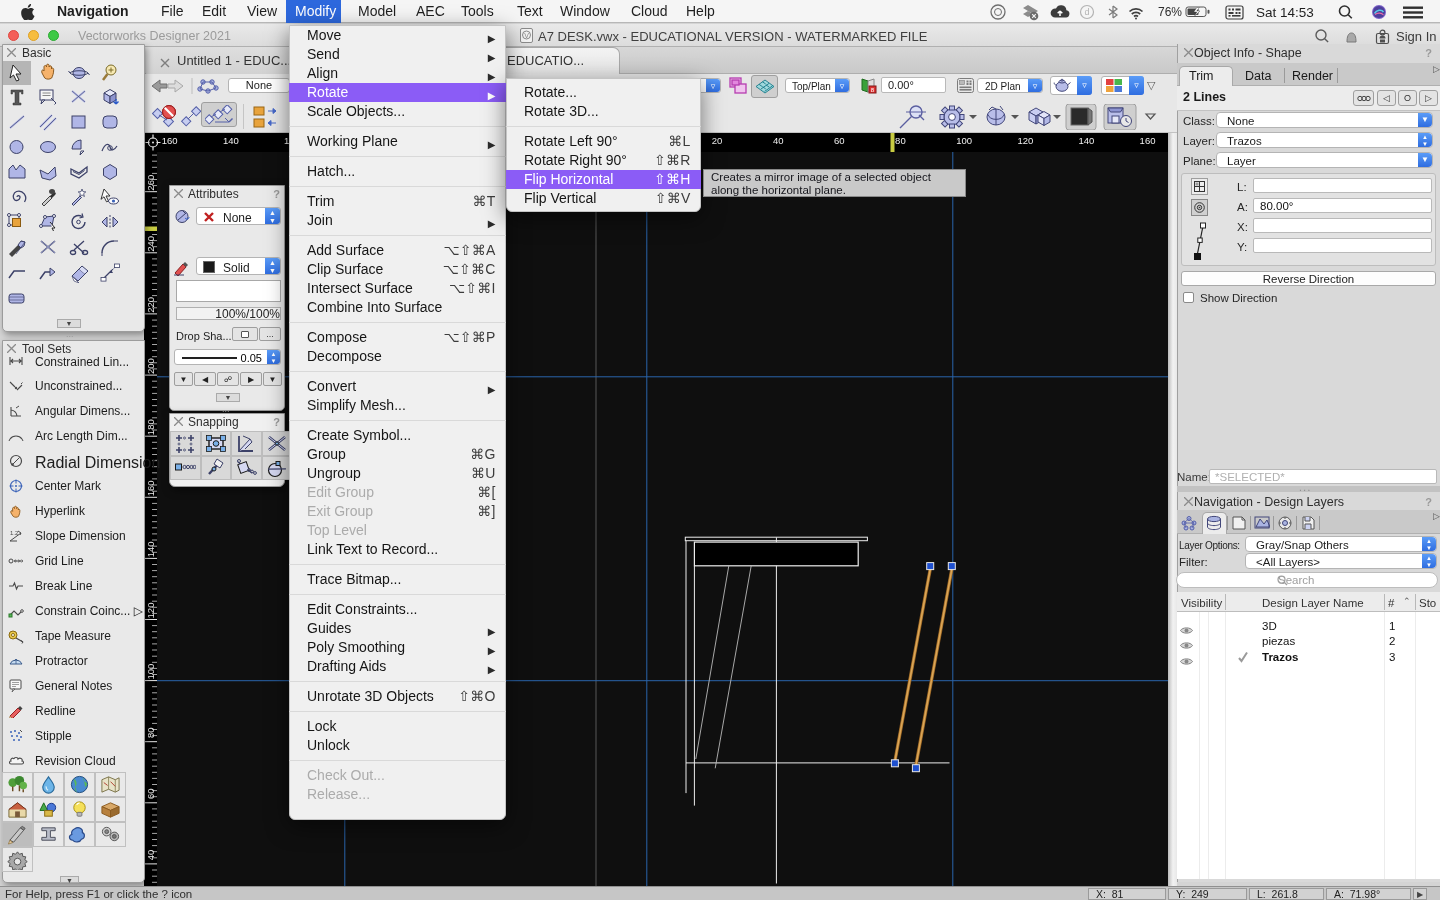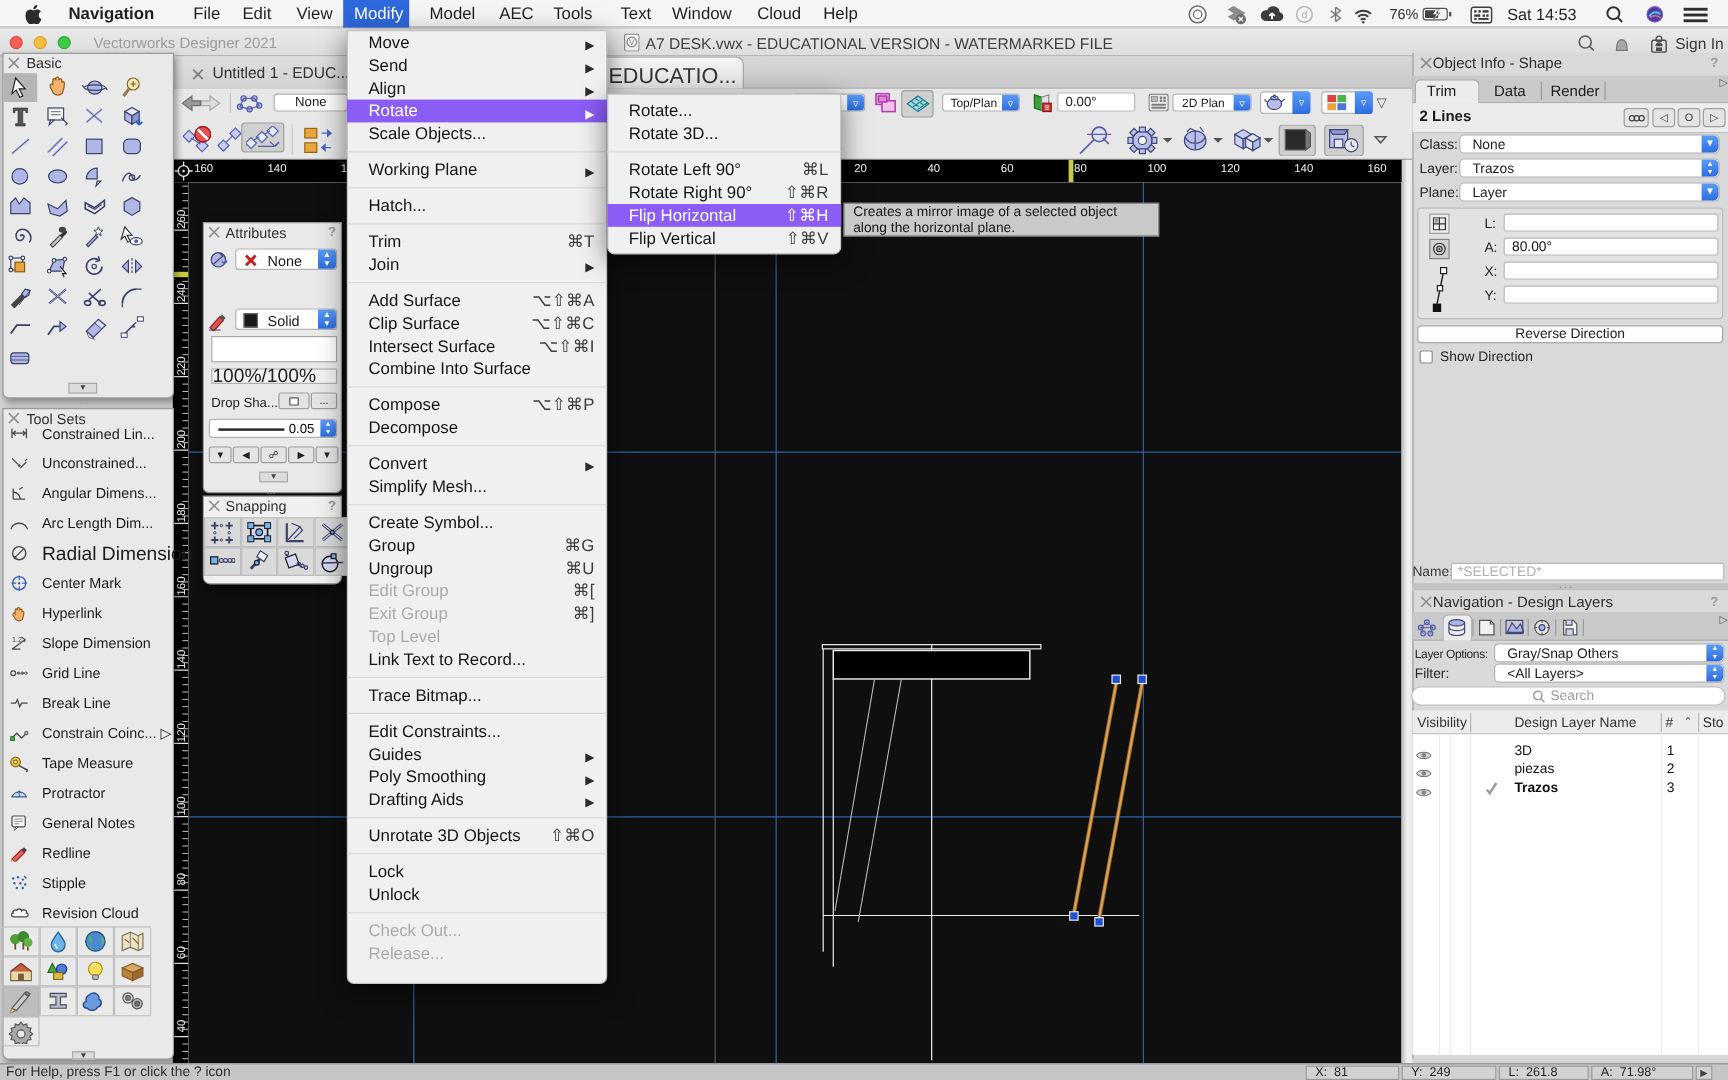--- a/index.html
+++ b/index.html
@@ -129,21 +129,21 @@
       </g>
 <text x="82" y="12.5" font-size="13px" fill="#3a3a3a" font-family="Liberation Sans">Sign In</text>
     </svg>
 <div class="abs" style="left:144px;top:47px;width:1033px;height:27px;background:linear-gradient(#d7d7d7,#c9c9c9);border-bottom:1px solid #aeaeae"></div>
 <div class="abs" style="left:146px;top:47px;width:190px;height:27px;background:linear-gradient(#dedede,#d2d2d2);border-right:1px solid #a8a8a8"></div>
 <div class="abs" style="left:160px;top:54px;width:10px;height:10px"><svg width="10" height="10">
         <path d="M1 1l8 8M9 1l-8 8" stroke="#7e7e7e" stroke-width="1.4"></path>
       </svg></div>
 <div class="abs" style="left:177px;top:53px;font-size:13px;color:#333">Untitled 1 - EDUC...</div>
 <div class="abs" style="left:495px;top:47px;width:125px;height:27px;background:linear-gradient(#f3f3f3,#e4e4e4);border-radius:0 7px 0 0;border:1px solid #a8a8a8;border-bottom:none"></div>
-<div class="abs" style="left:507px;top:53px;font-size:18px;color:#333">EDUCATIO...</div>
+<div class="abs" style="left:507px;top:53px;font-size:13px;color:#333">EDUCATIO...</div>
 <div class="abs" style="left:144px;top:74px;width:1033px;height:26px;background:#e7e7e7"></div>
 <div class="abs" style="left:144px;top:100px;width:1033px;height:33px;background:#e7e7e7;border-bottom:1px solid #c2c2c2"></div>
 
 <svg class="abs" style="left:148px;top:76px" width="75" height="20" viewBox="0 0 75 20">
 <path d="M12 4v4h7v4h-7v4l-8-6z" fill="#9a9a9a" stroke="#6f6f6f"></path>
 <path d="M27 4v4h-7v4h7v4l8-6z" fill="#dcdcdc" stroke="#a8a8a8"></path>
 <line x1="44" y1="2" x2="44" y2="18" stroke="#bdbdbd"></line>
 <g stroke="#5560a8" fill="#aab4e2">
         <circle cx="55" cy="6" r="2.2"></circle>
         <circle cx="64" cy="6" r="2.2"></circle>
@@ -883,21 +883,21 @@
     </svg>
 <div class="ddl" style="left:196px;top:257px;width:85px;height:18px">
       <div style="position:absolute;left:6px;top:3px;width:12px;height:12px;background:#1a1a1a;border:1px solid #666"></div>
       <span style="position:absolute;left:26px;top:2.5px;font-size:12px">Solid</span>
       <div class="step" style="width:15px">
         <div style="margin-top:1px;font-size:7px;line-height:8px">▲</div>
         <div style="font-size:7px;line-height:7px">▼</div>
       </div>
     </div>
 <div class="abs" style="left:176px;top:280px;width:105px;height:22px;background:#fff;border:1px solid #a8a8a8"></div>
-<div class="abs" style="left:176px;top:307px;width:105px;height:13px;background:#f2f2f2;border:1px solid #b0b0b0;font-size:16px;text-align:left;line-height:12px;color:#222">100%/100%</div>
+<div class="abs" style="left:176px;top:307px;width:105px;height:13px;background:#f2f2f2;border:1px solid #b0b0b0;font-size:12px;text-align:right;line-height:12px;color:#222">100%/100%</div>
 <div class="abs" style="left:176px;top:330px;font-size:11px;color:#222">Drop Sha...</div>
 <div class="abs" style="left:232px;top:327px;width:26px;height:14px;background:#e4e4e4;border:1px solid #9e9e9e;border-radius:2px">
       <div style="position:absolute;left:8px;top:2.5px;width:8px;height:7px;border:1px solid #555;border-radius:1px;background:#fff"></div>
     </div>
 <div class="abs" style="left:259px;top:327px;width:22px;height:14px;background:#e4e4e4;border:1px solid #9e9e9e;border-radius:2px;font-size:9px;text-align:center;line-height:12px;color:#333">...</div>
 <div class="abs" style="left:174px;top:349px;width:107px;height:16px;background:#fff;border:1px solid #b4b4b4;border-radius:3px">
       <div style="position:absolute;left:7px;top:7px;width:55px;height:1.5px;background:#222"></div>
       <span style="position:absolute;right:18px;top:1.5px;font-size:11px">0.05</span>
       <div class="step" style="width:13px">
         <div style="margin-top:1px;font-size:6px;line-height:7px">▲</div>
@@ -1137,21 +1137,21 @@
       <span style="position:absolute;left:10px;top:1.5px;font-size:11.5px">&lt;All Layers&gt;</span>
       <div class="step" style="border-radius:0 4px 4px 0;text-align:center">
         <div style="margin-top:1px;font-size:6px;line-height:7px">▲</div>
         <div style="font-size:6px;line-height:6px">▼</div>
       </div>
     </div>
 <div class="abs" style="left:1176px;top:572px;width:262px;height:16px;background:#fff;border:1px solid #bdbdbd;border-radius:8px"></div>
 <div class="abs" style="left:1277px;top:574px;width:120px;font-size:11.5px;color:#9e9e9e"><svg style="position:absolute;left:0;top:1px" width="11" height="11">
         <circle cx="4.5" cy="4.5" r="3.5" fill="none" stroke="#9e9e9e" stroke-width="1.2"></circle>
         <path d="M7 7l3 3" stroke="#9e9e9e" stroke-width="1.2"></path>
-      </svg><span style="margin-left:15px">Search</span></div>
+      </svg><span style="margin-left:1px">Search</span></div>
 <div class="abs" style="left:1177px;top:592px;width:263px;height:20px;background:#ececec;border-bottom:1px solid #bdbdbd"></div>
 <div class="lbl" style="left:1181px;top:597px;font-size:11.5px;color:#333">Visibility</div>
 <div class="lbl" style="left:1262px;top:597px;font-size:11.5px;color:#333">Design Layer Name</div>
 <div class="lbl" style="left:1388px;top:597px;font-size:11.5px;color:#333">#</div>
 <div class="lbl" style="left:1403px;top:596px;font-size:9px;color:#555">⌃</div>
 <div class="lbl" style="left:1419px;top:597px;font-size:11.5px;color:#333">Sto</div>
 <div class="abs" style="left:1225px;top:594px;width:1px;height:16px;background:#b8b8b8"></div>
 <div class="abs" style="left:1384px;top:594px;width:1px;height:16px;background:#b8b8b8"></div>
 <div class="abs" style="left:1415px;top:594px;width:1px;height:16px;background:#b8b8b8"></div>
 <div class="abs" style="left:1177px;top:612px;width:263px;height:267px;background:#fff"></div>

